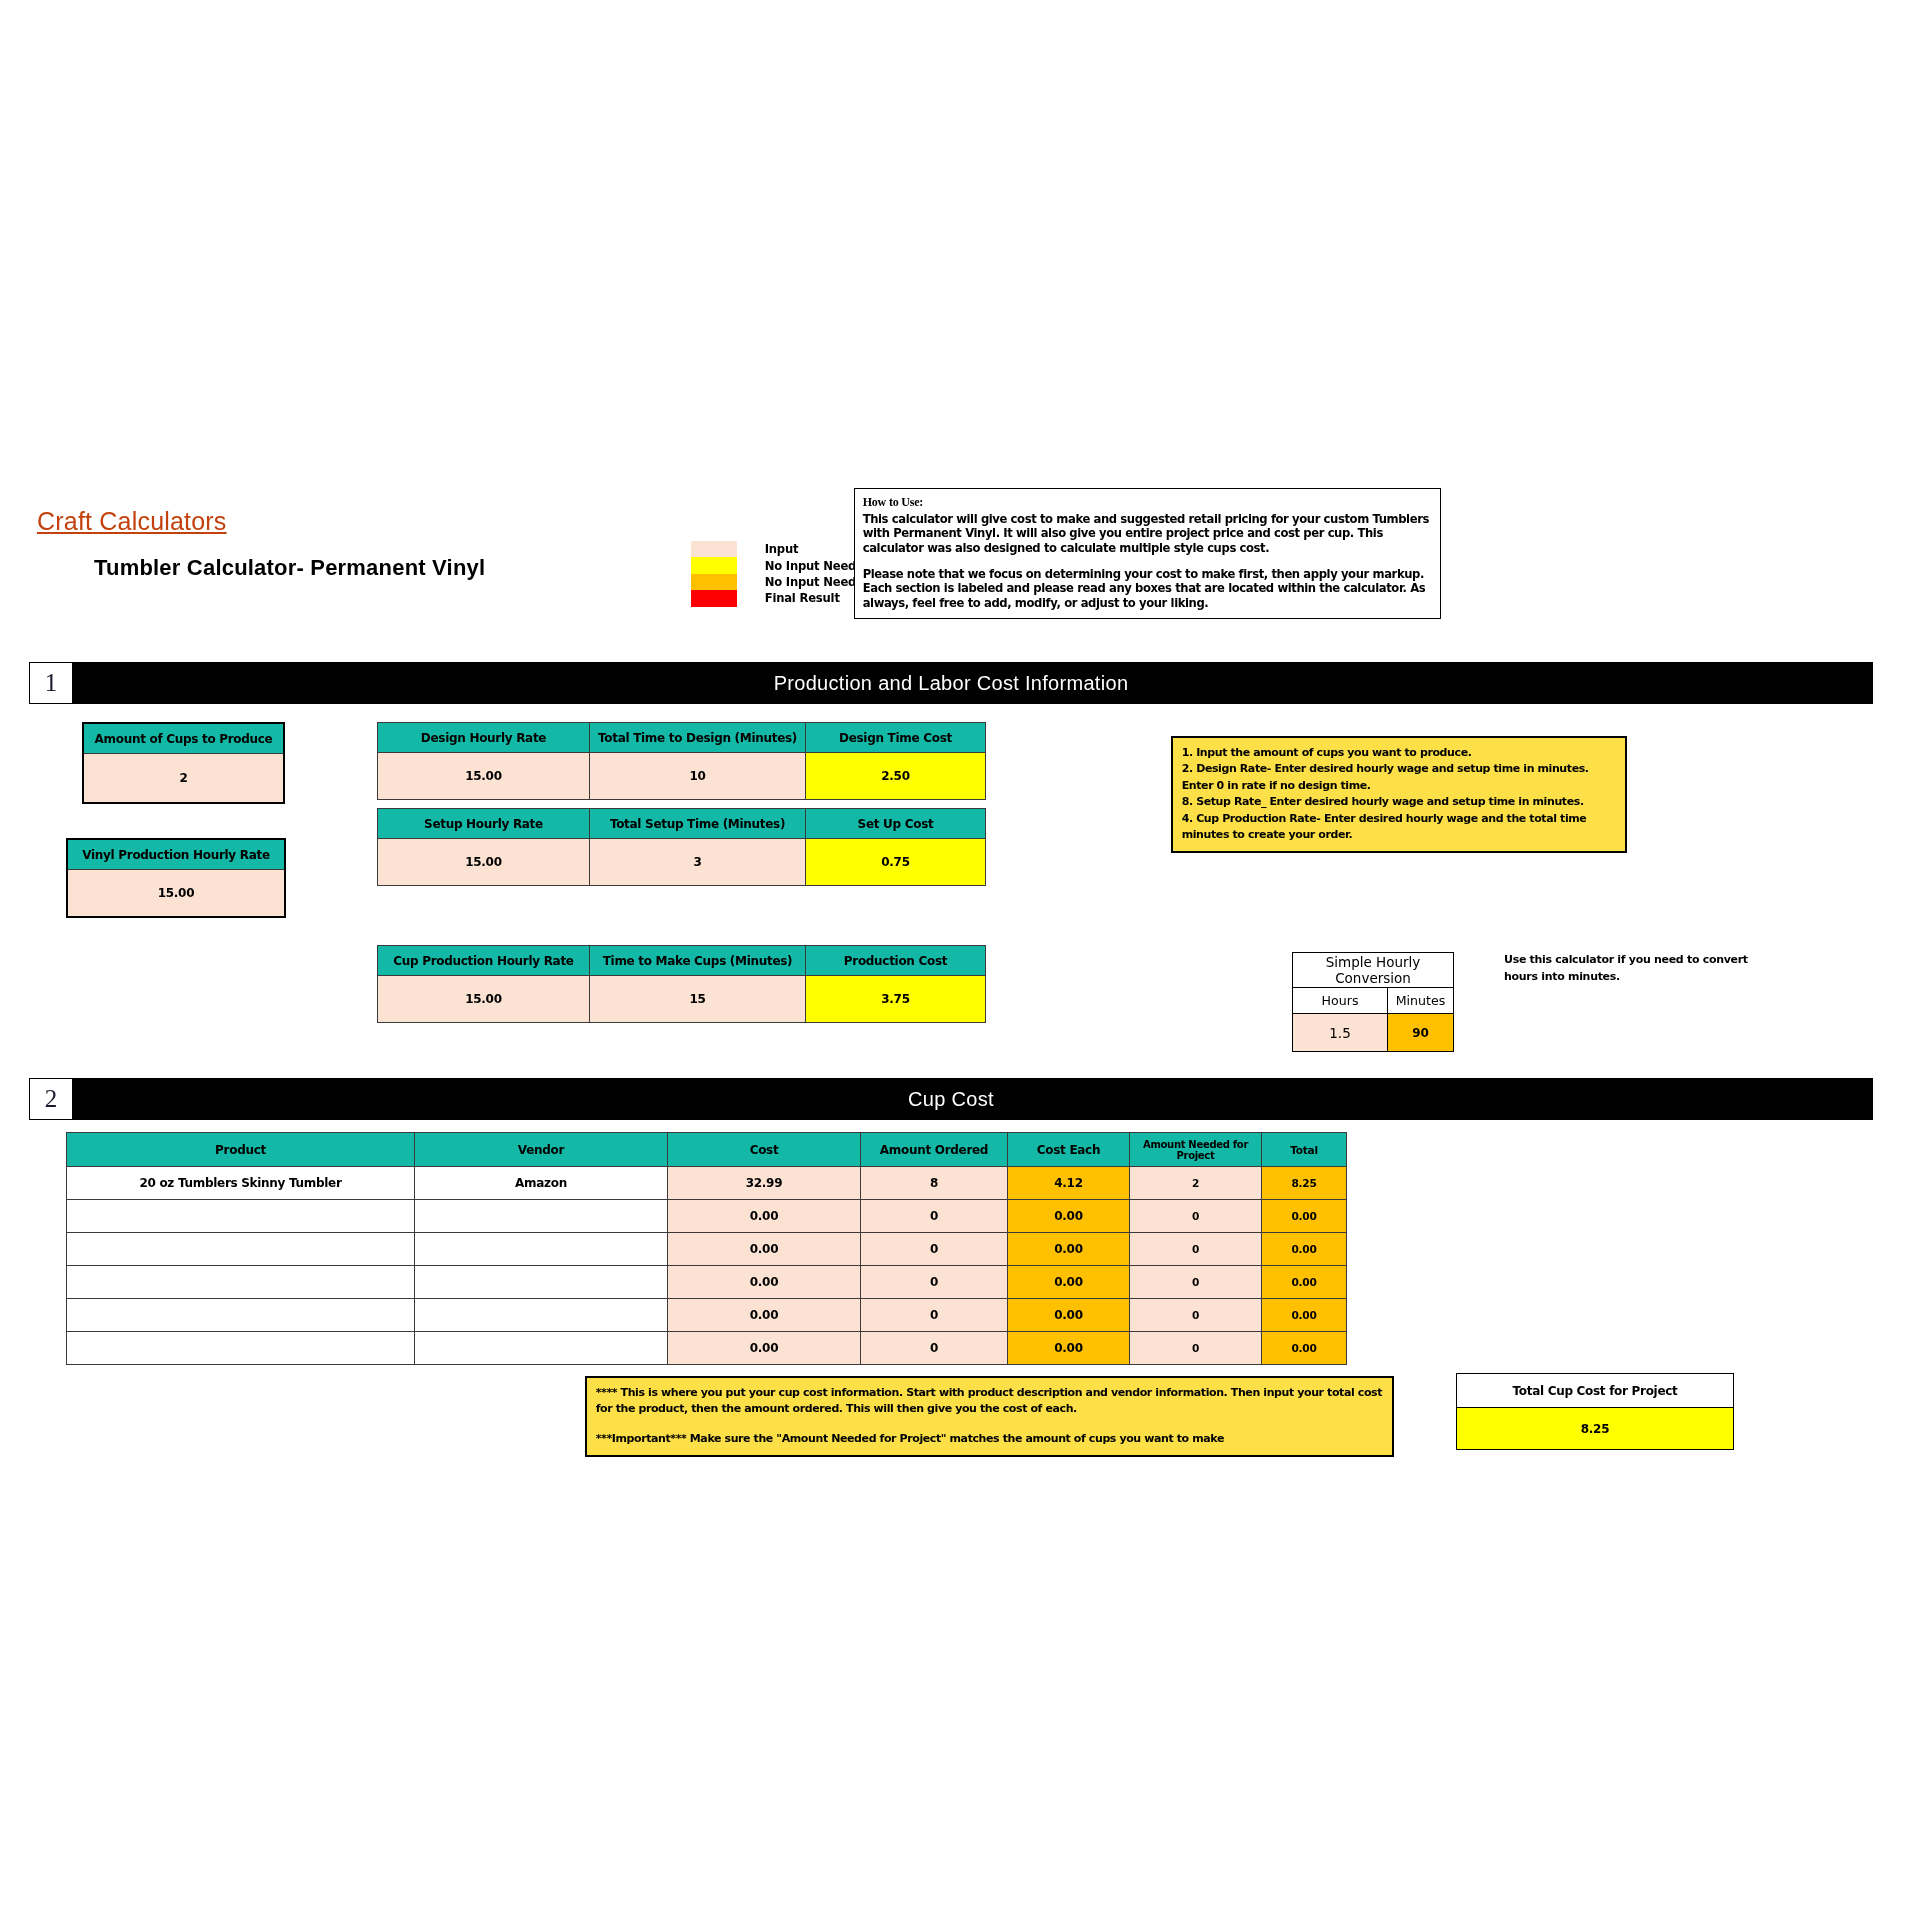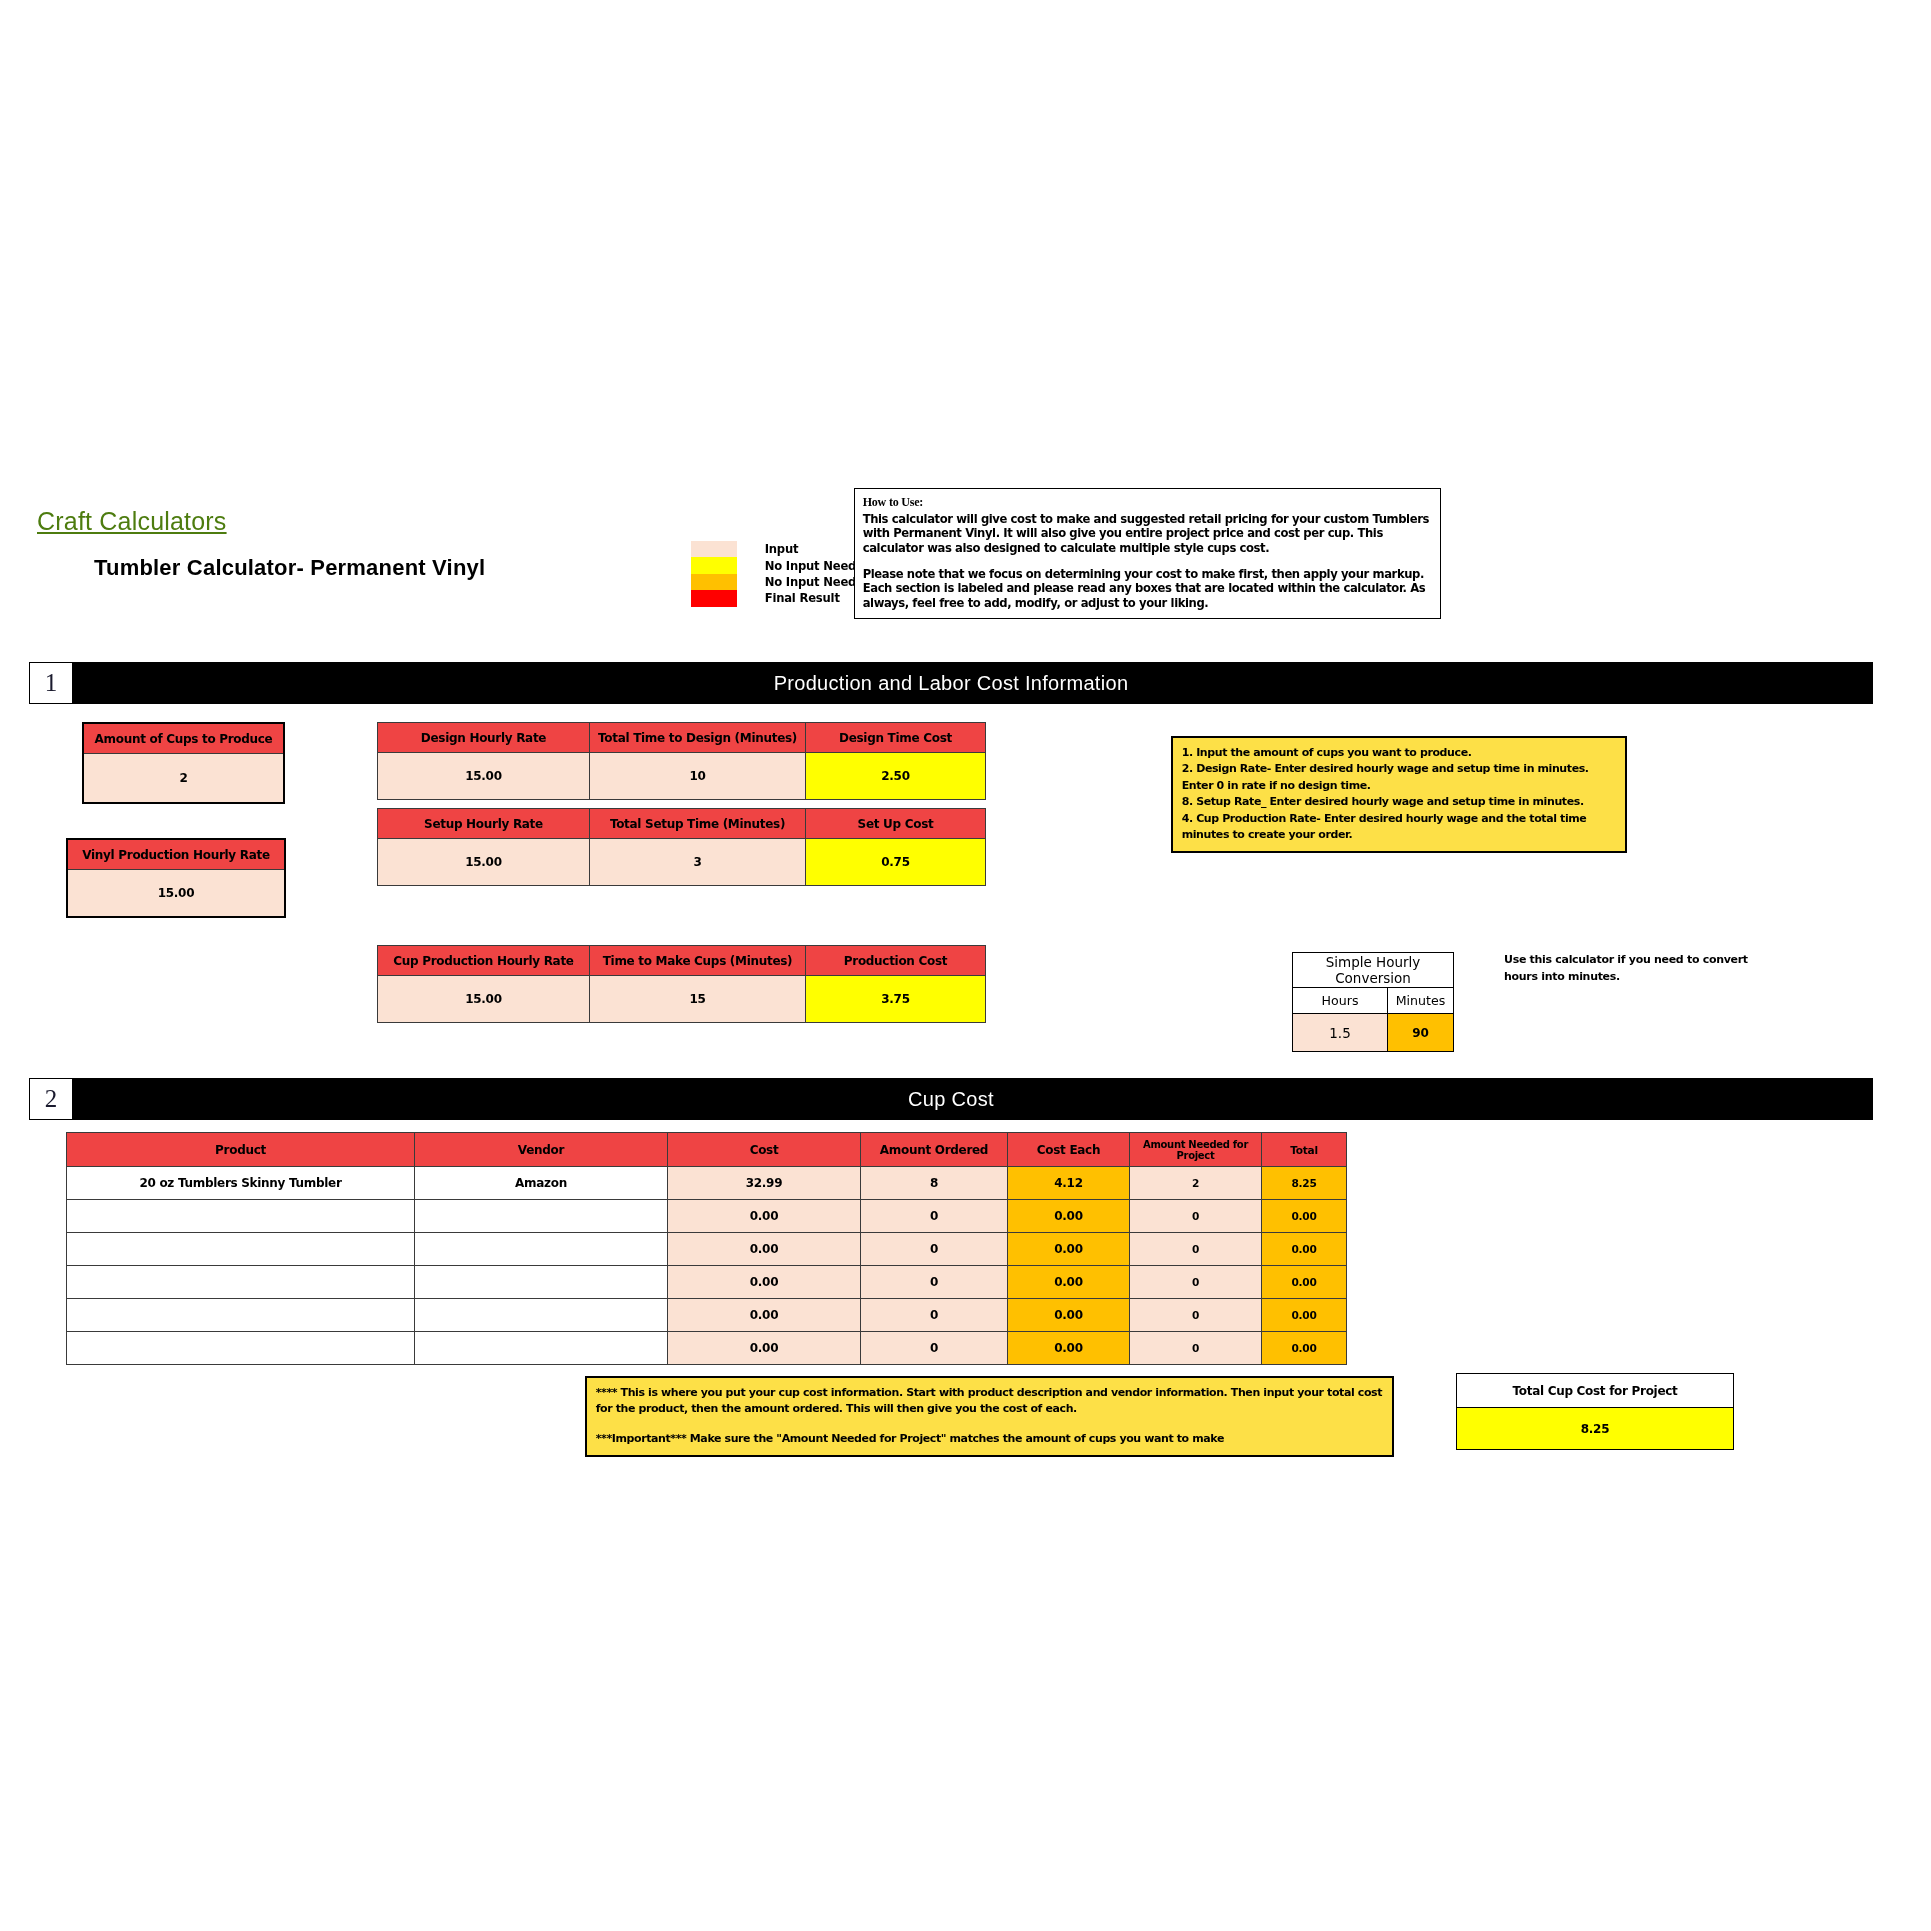--- a/index.html
+++ b/index.html
@@ -10,21 +10,21 @@
     color:#000;
     position:relative;
     overflow:hidden;
   }
   .abs{position:absolute;}
 
   
   #craft-link{
     left:37px;top:507px;
     font-size:25px;
-    color:#4d7c0f;
+    color:#c2410c;
     text-decoration:underline;
     letter-spacing:0.2px;
   }
   #sheet-title{
     left:82px;top:555px;
     font-size:22px;
     font-weight:bold;
     letter-spacing:0.2px;
     margin-left:12px;
   }
@@ -69,21 +69,21 @@
   table.ss td{
     border:1px solid #3a3a3a;
     text-align:center;
     vertical-align:middle;
     font-size:12px;
     font-weight:bold;
     font-family:"DejaVu Sans", sans-serif;
     letter-spacing:-0.3px;
     padding:0 1.9px;
   }
-  td.hdr{background:#ef4444;height:29px;}
+  td.hdr{background:#14b8a6;height:29px;}
   td.inp{background:#fbe2d3;height:41px;}
   td.yel{background:#ffff00;height:41px;}
   td.org{background:#ffc000;height:41px;}
   td.wht{background:#ffffff;height:41px;}
 
   .boxed{border:2.9px solid #000;}
 
   
   td.big{font-size:29px;font-family:"Liberation Sans",sans-serif;font-weight:normal;}
 

